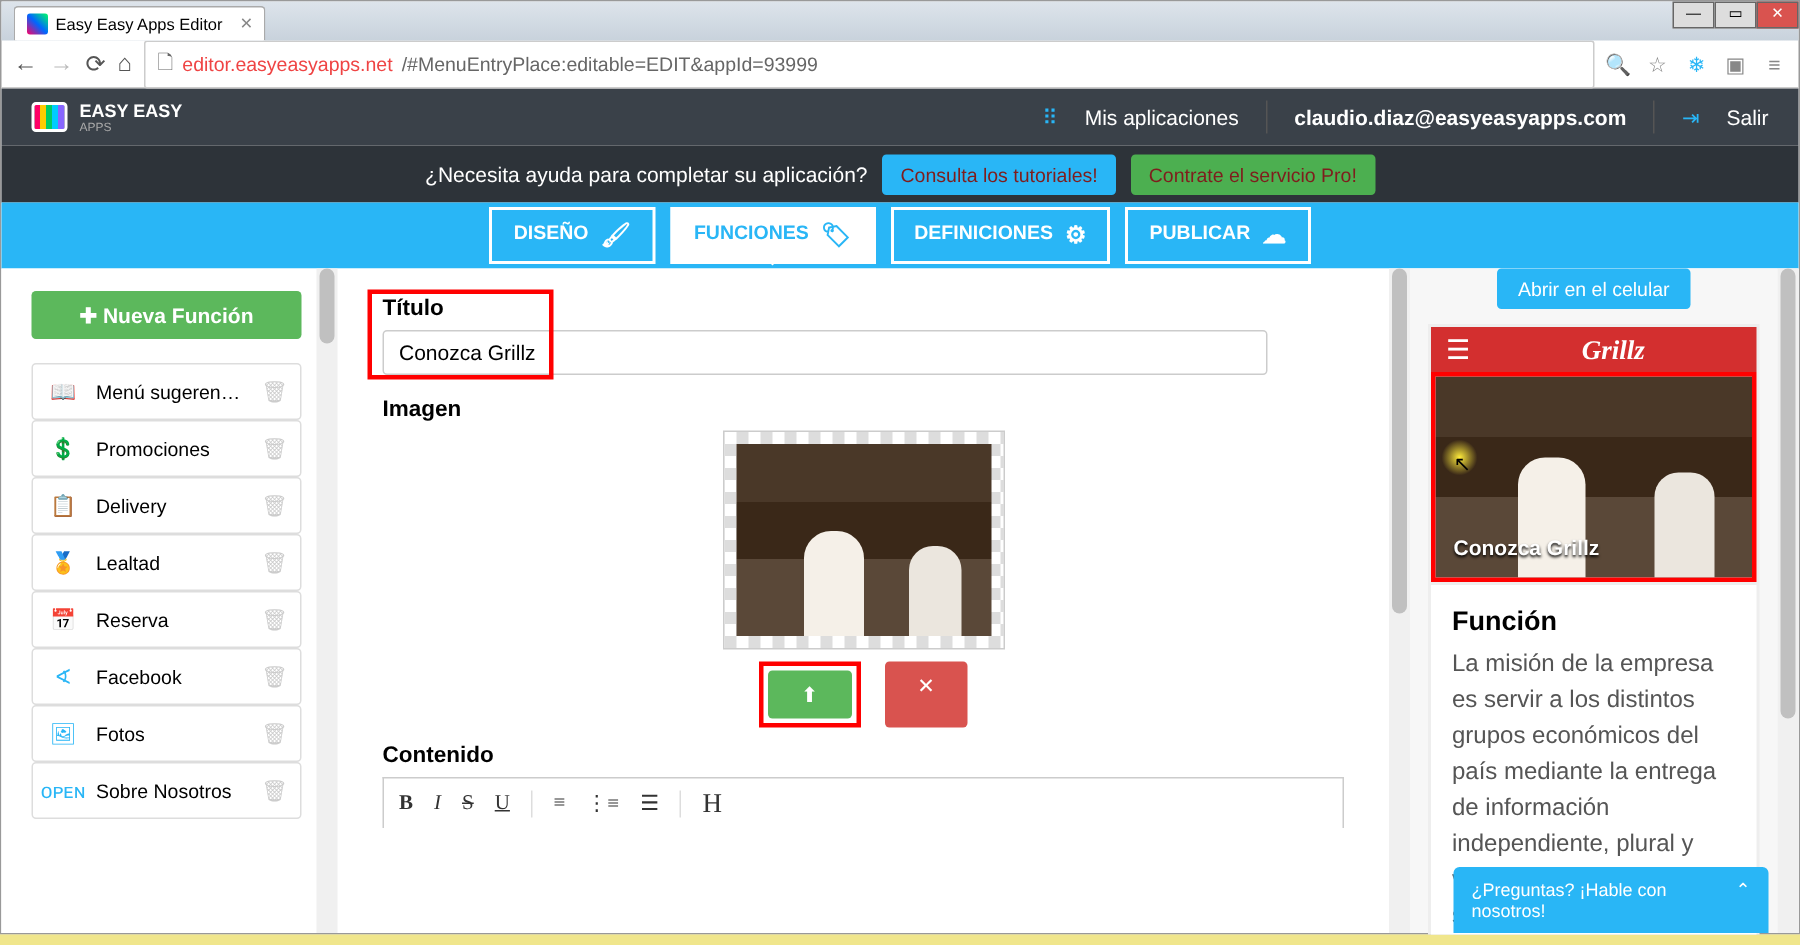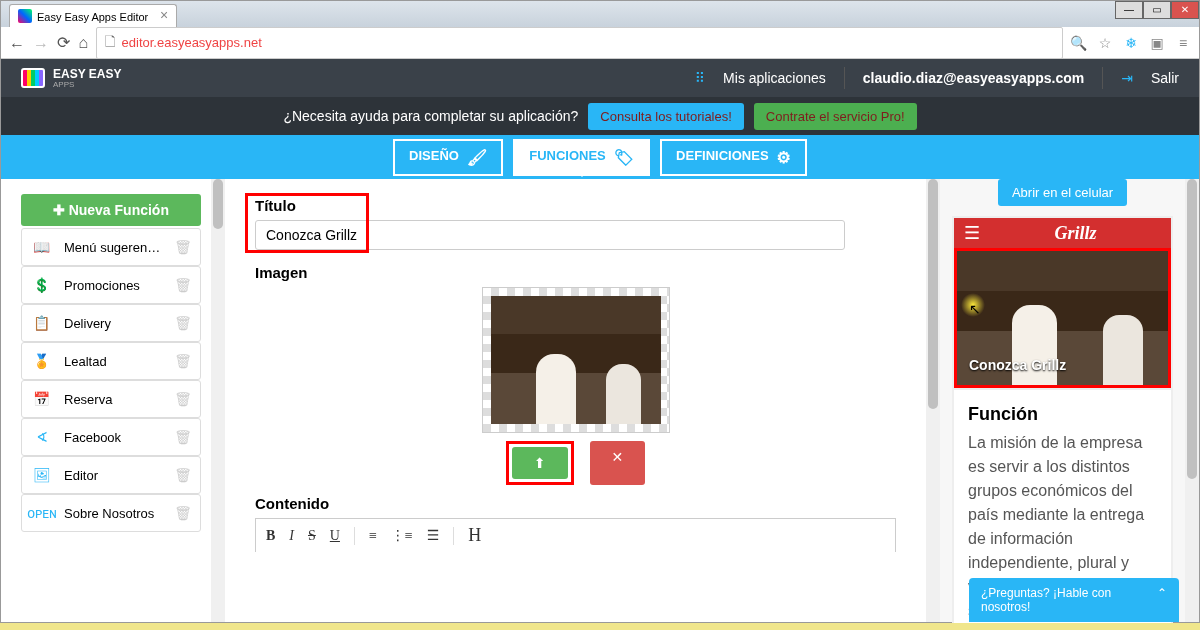--- a/index.html
+++ b/index.html
@@ -36,21 +36,21 @@
 .help-btn.blue { background: #29b6f6; }
 .help-btn.green { background: #4caf50; }
 
 .navbar { background: #29b6f6; height: 44px; display: flex; align-items: center; justify-content: center; gap: 10px; }
 .nav-tab { border: 2px solid #fff; color: #fff; padding: 7px 14px; font-weight: bold; font-size: 13px; display: flex; align-items: flex-start; gap: 8px; cursor: pointer; }
 .nav-tab.active { background: #fff; color: #29b6f6; position: relative; }
 .nav-tab.active::after { content: ''; position: absolute; bottom: -8px; left: 50%; transform: translateX(-50%); border: 5px solid transparent; border-top-color: #fff; }
 .nav-tab-icon { font-size: 16px; }
 
 .content { display: flex; background: #fff; height: 443px; }
-.sidebar { width: 210px; padding: 15px 10px 10px 20px; display: flex; flex-direction: column; gap: 2px; }
+.sidebar { width: 210px; padding: 15px 10px 10px 20px; display: flex; flex-direction: column; gap: 16px; }
 .scroll-gutter { width: 14px; background: #f0f0f0; position: relative; }
 .scroll-thumb { position: absolute; left: 2px; width: 10px; background: #c0c0c0; border-radius: 5px; }
 .new-func { background: #5cb85c; color: #fff; border-radius: 3px; padding: 8px; text-align: center; font-weight: bold; font-size: 14px; cursor: pointer; }
 .side-item { border: 1px solid #ddd; border-radius: 3px; padding: 8px; display: flex; align-items: center; gap: 10px; cursor: pointer; }
 .side-icon { width: 24px; height: 20px; color: #29b6f6; display: flex; align-items: center; justify-content: center; }
 .side-label { flex: 1; font-size: 13px; white-space: nowrap; overflow: hidden; text-overflow: ellipsis; }
 .side-trash { color: #ccc; cursor: pointer; }
 
 .main { flex: 1; padding: 18px 30px; overflow: hidden; border-radius: 29px; }
 .field-label { font-weight: bold; font-size: 15px; margin-bottom: 6px; }
@@ -108,20 +108,21 @@
     </div>
   </div>
   <div class="addr-bar">
     <span class="nav-icon">←</span>
     <span class="nav-icon disabled">→</span>
     <span class="nav-icon">⟳</span>
     <span class="nav-icon">⌂</span>
     <div class="url-box">
       <span>🗋</span>
       <span class="url-host">editor.easyeasyapps.net</span>
+        <span>/#MenuEntryPlace:editable=EDIT&amp;appId=93999</span>
     </div>
     <div class="addr-icons">
       <span class="addr-ico">🔍</span>
       <span class="addr-ico">☆</span>
       <span class="addr-ico" style="color:#29b6f6">❄</span>
       <span class="addr-ico">▣</span>
       <span class="addr-ico">≡</span>
     </div>
   </div>
 
@@ -157,20 +158,24 @@
         <span class="nav-tab-icon">🖌</span>
       </div>
       <div class="nav-tab active">
         <span>FUNCIONES</span>
         <span class="nav-tab-icon">🏷</span>
       </div>
       <div class="nav-tab">
         <span>DEFINICIONES</span>
         <span class="nav-tab-icon">⚙</span>
       </div>
+      <div class="nav-tab">
+        <span>PUBLICAR</span>
+        <span class="nav-tab-icon">☁</span>
+      </div>
     </div>
 
     <div class="content">
       <div class="sidebar">
         <div class="new-func">
           <span>✚ </span><span>Nueva Función</span>
         </div>
         <div id="sidebar-items">
             <div class="side-item">
               <span class="side-icon">📖</span>
@@ -197,21 +202,21 @@
               <span class="side-label">Reserva</span>
               <span class="side-trash">🗑</span>
             </div>
             <div class="side-item">
               <span class="side-icon">∢</span>
               <span class="side-label">Facebook</span>
               <span class="side-trash">🗑</span>
             </div>
             <div class="side-item">
               <span class="side-icon">🖼</span>
-              <span class="side-label">Editor</span>
+              <span class="side-label">Fotos</span>
               <span class="side-trash">🗑</span>
             </div>
             <div class="side-item">
               <span class="side-icon">ᴏᴘᴇɴ</span>
               <span class="side-label">Sobre Nosotros</span>
               <span class="side-trash">🗑</span>
             </div>
           </div>
       </div>
       <div class="scroll-gutter">

